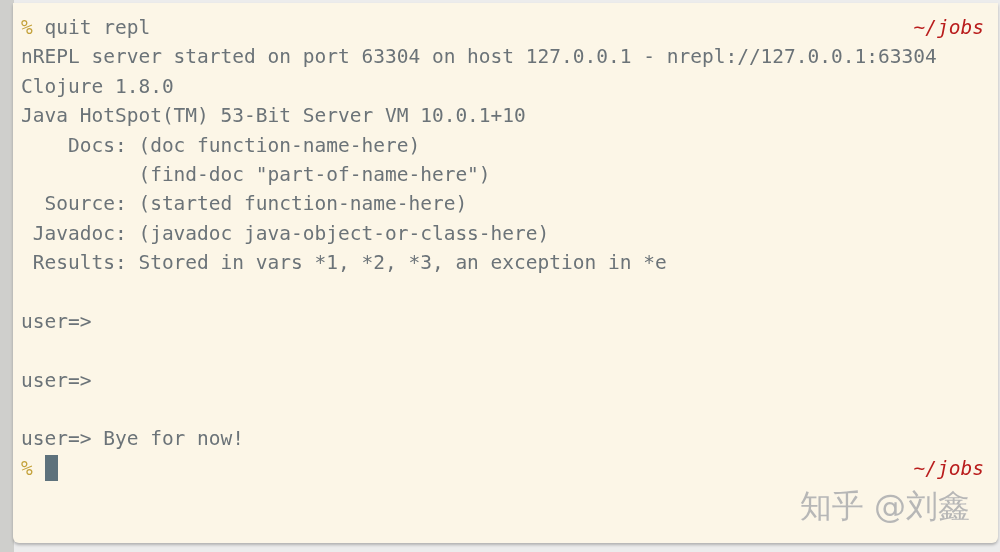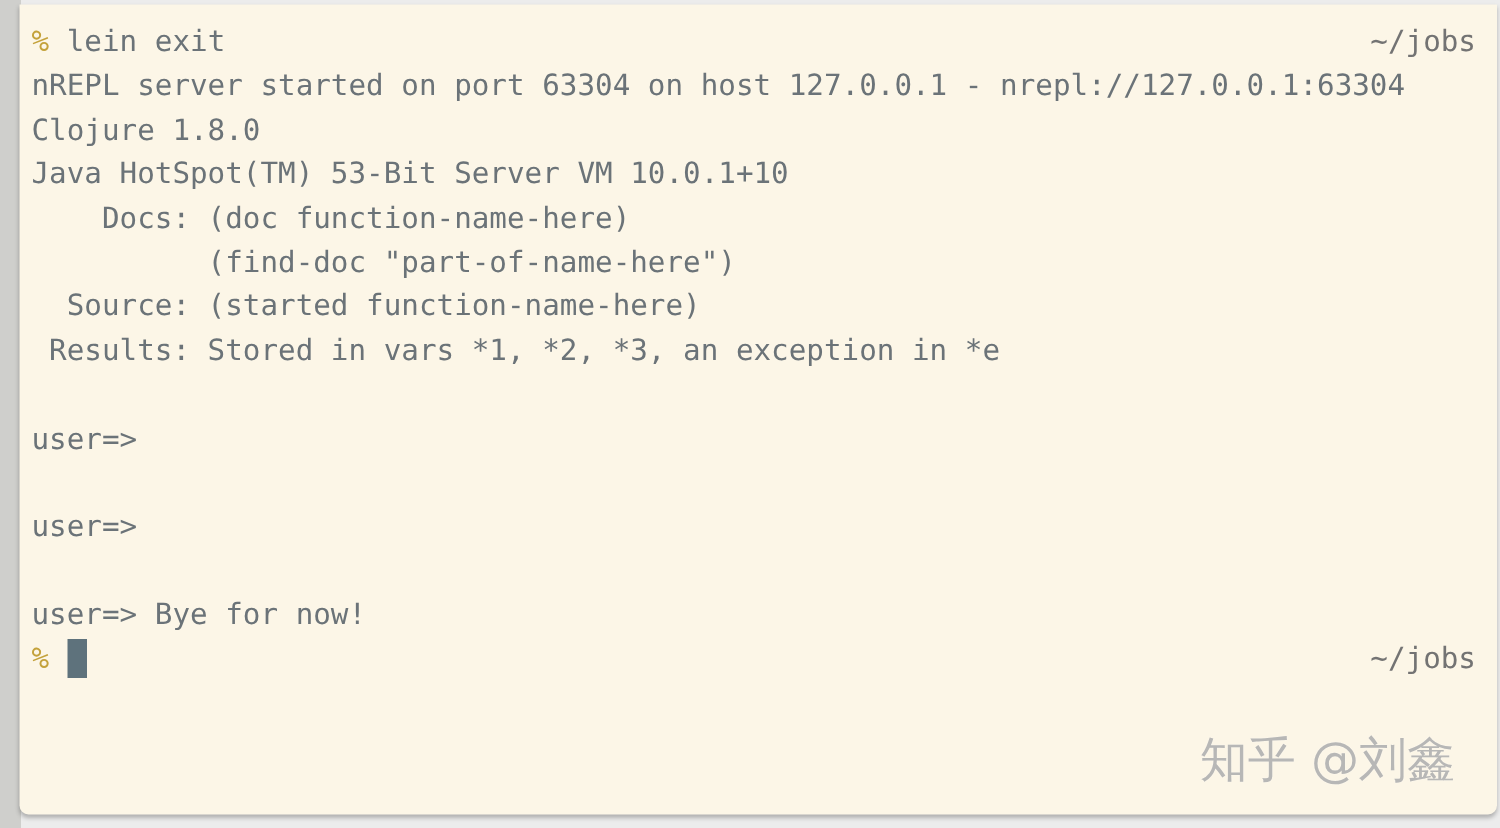--- a/index.html
+++ b/index.html
@@ -25,48 +25,50 @@
   }
   .line {
     height: 29.4px; line-height: 29.4px;
     font-size: 19.5px; color: #6b7378;
     white-space: pre;
     position: relative;
   }
   .prompt { color: #c4a23b; }
   .cwd {
     position: absolute; right: 14px; top: 0;
-    color: #737373;
+    color: #b91c1c;
+    font-style: italic;
   }
   .cursor {
     display: inline-block; width: 13px; height: 26px;
     background: #5e727c; vertical-align: middle; margin-top: -3px;
   }
   .watermark {
     position: absolute; right: 28px; bottom: 14px;
     color: rgba(170,170,170,0.85);
     font-family: "DejaVu Sans", sans-serif;
     font-size: 32px;
     text-shadow: 0 0 1px rgba(255,255,255,0.6);
   }
 </style>
 </head>
 <body>
 
 <div class="left-bar"></div>
 
 <div class="terminal">
   <div class="lines">
-    <div class="line"><span class="prompt">%</span> <span>lein exit</span><span class="cwd">~/jobs</span></div>
+    <div class="line"><span class="prompt">%</span> <span>quit repl</span><span class="cwd">~/jobs</span></div>
     <div class="line">nREPL server started on port 63304 on host 127.0.0.1 - nrepl://127.0.0.1:63304</div>
     <div class="line">Clojure 1.8.0</div>
     <div class="line">Java HotSpot(TM) 53-Bit Server VM 10.0.1+10</div>
     <div class="line">    Docs: (doc function-name-here)</div>
     <div class="line">          (find-doc "part-of-name-here")</div>
     <div class="line">  Source: (started function-name-here)</div>
+    <div class="line"> Javadoc: (javadoc java-object-or-class-here)</div>
     <div class="line"> Results: Stored in vars *1, *2, *3, an exception in *e</div>
     <div class="line"></div>
     <div class="line">user=&gt;</div>
     <div class="line"></div>
     <div class="line">user=&gt;</div>
     <div class="line"></div>
     <div class="line">user=&gt; Bye for now!</div>
     <div class="line"><span class="prompt">%</span> <span class="cursor"></span><span class="cwd">~/jobs</span></div>
   </div>
   <div class="watermark">知乎 @刘鑫</div>

